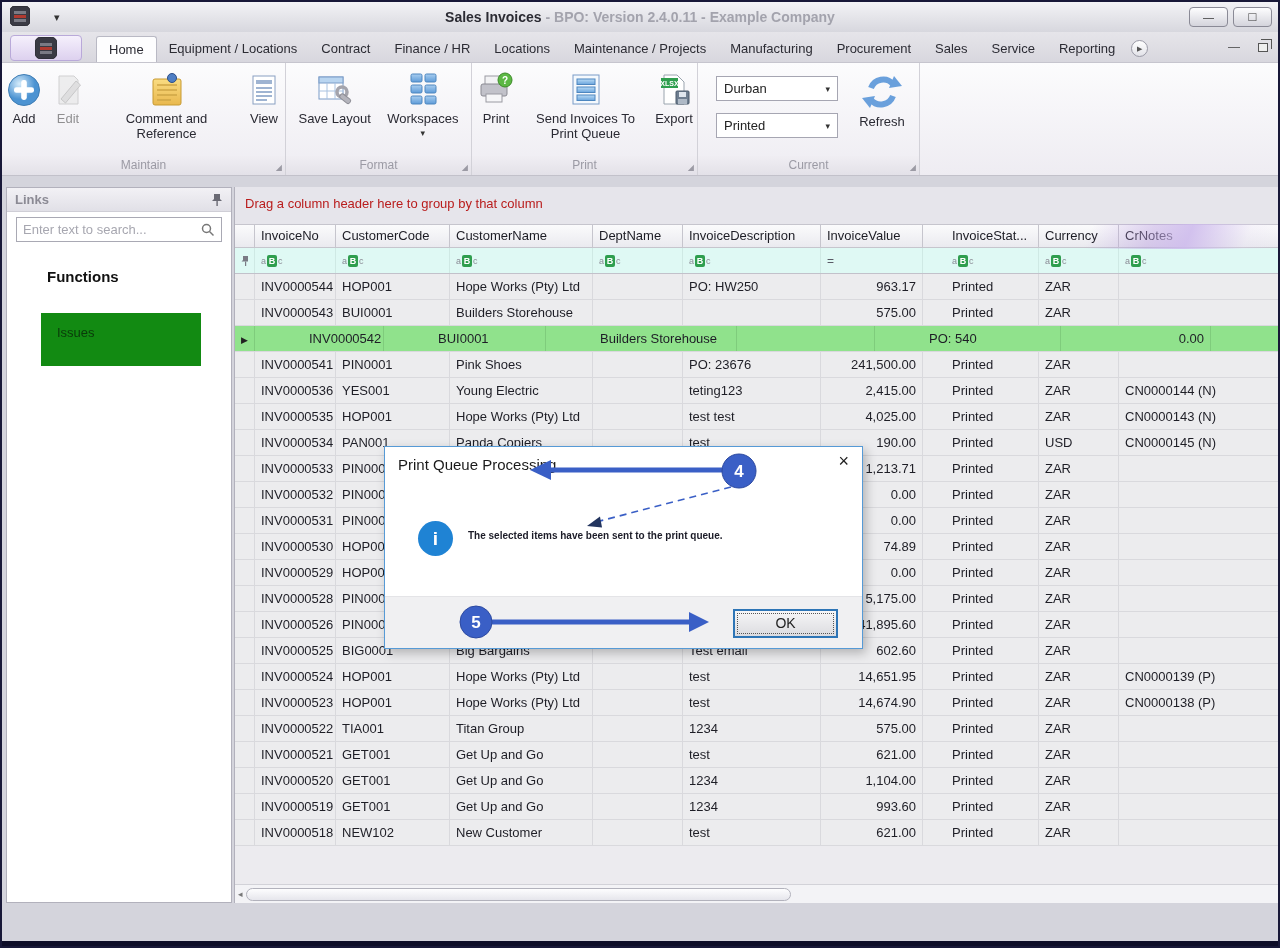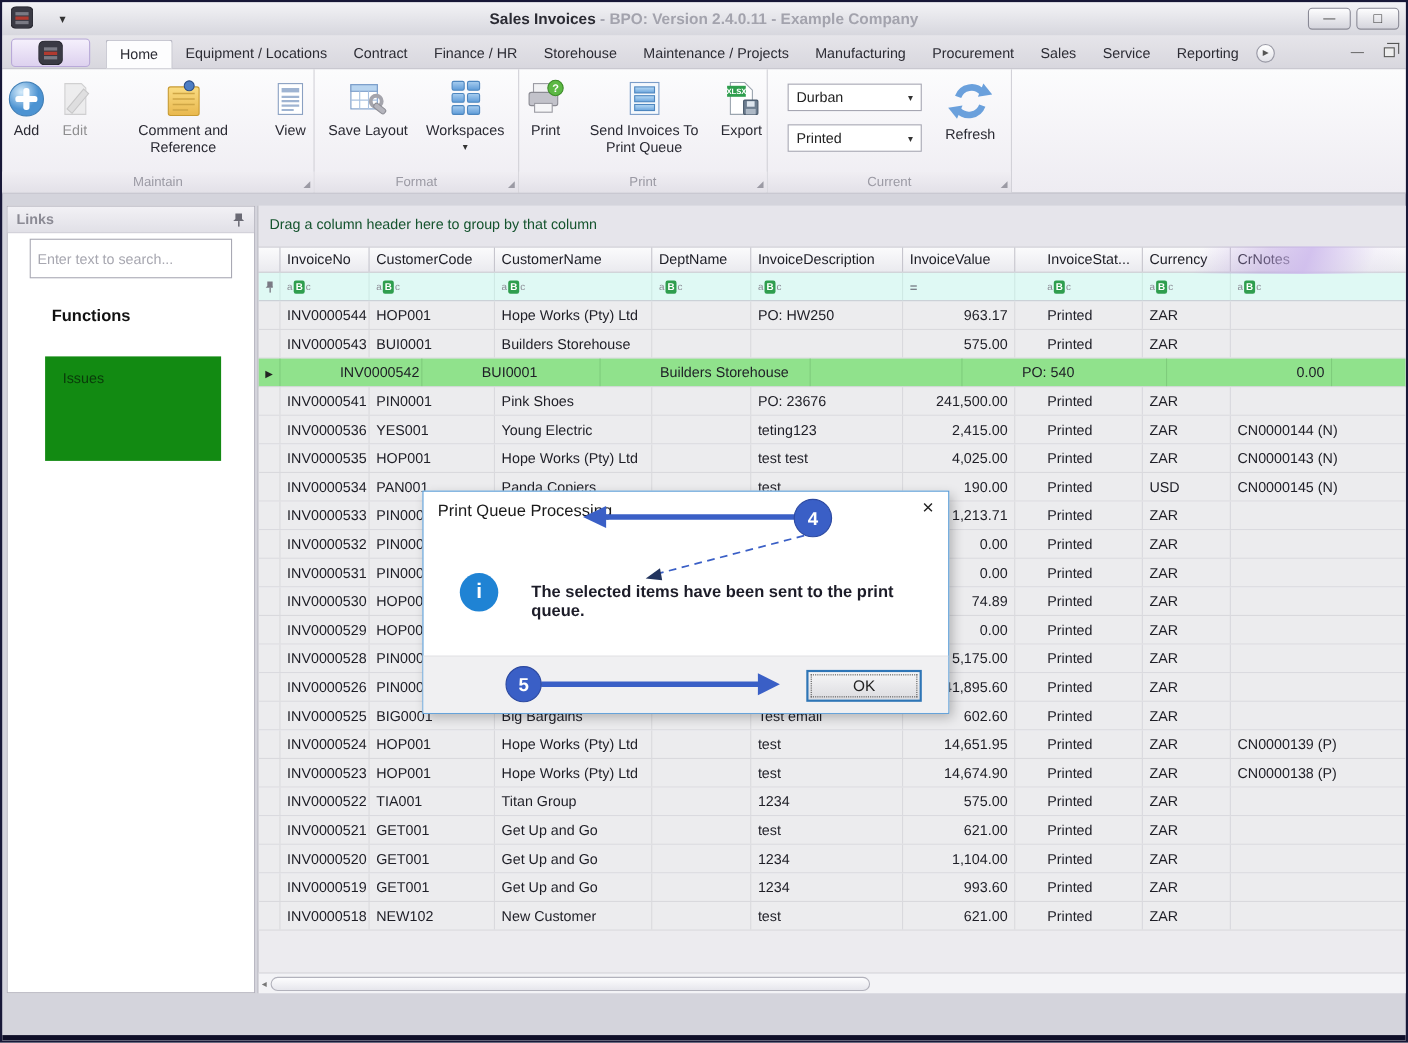--- a/index.html
+++ b/index.html
@@ -72,33 +72,33 @@
     flex-direction:column; align-items:center; }
   .refreshbtn .ic{ height:44px; display:flex; align-items:center; }
 
   
   .sidebar { position:absolute; left:4px; top:185px; width:226px; bottom:43px;
     background:#fff; border:1px solid #b2b1bc; }
   .side-head { height:24px; background:linear-gradient(#f2f1f5,#e1e0e7);
     border-bottom:1px solid #cfced6; display:flex; align-items:center; padding:0 8px;
     color:#8b8a94; font-weight:bold; }
   .side-head svg { margin-left:auto; }
-  .searchbox { margin:5px 20px; height:36px; border:1px solid #a9a9b4; background:#fff;
+  .searchbox { margin:5px 9px; height:25px; border:1px solid #a9a9b4; background:#fff;
     display:flex; align-items:center; padding:0 6px; }
   .searchbox input { border:none; outline:none; flex:1; font-family:"Liberation Sans",sans-serif;
     font-size:13px; color:#333; background:transparent; }
   .searchbox input::placeholder { color:#a7a7b0; }
   .func-head { margin:26px 0 0 40px; font-size:15px; font-weight:bold; color:#111; }
-  .issues { margin:28px 0 0 34px; width:160px; height:95px; background:#128a12;
+  .issues { margin:28px 0 0 34px; width:160px; height:53px; background:#128a12;
     color:#0a3a0a; padding:12px 0 0 16px; cursor:default; }
 
   
   .grid { position:absolute; left:232px; top:185px; right:0; bottom:43px;
     background:#ecebef; border-left:1px solid #b2b1bc; overflow:hidden; }
-  .groupbar { position:relative; height:37px; background:#e6e5eb; color:#14532d;
+  .groupbar { position:relative; height:37px; background:#e6e5eb; color:#b91c1c;
     line-height:34px; padding-left:10px; }
   .swoosh { position:absolute; right:0; top:0; width:270px; height:62px; pointer-events:none;
     background:linear-gradient(112deg, rgba(200,180,230,0) 34%, rgba(186,158,224,.45) 55%,
       rgba(204,184,236,.85) 68%, rgba(228,216,244,.2) 88%, rgba(228,216,244,0) 100%); }
   .ghead { display:flex; height:24px; background:linear-gradient(#fbfbfc,#eaeaef);
     border-top:1px solid #c6c5cd; border-bottom:1px solid #c6c5cd; }
   .hc { border-right:1px solid #c6c5cd; padding:0 6px; line-height:22px; color:#1c1c24;
     overflow:hidden; white-space:nowrap; }
   .gfilter { display:flex; height:26px; background:#dff9f4; border-bottom:1px solid #c2c1ca; }
   .fc { border-right:1px solid #cfe9e4; display:flex; align-items:center; padding:0 6px; }
@@ -130,21 +130,21 @@
 
   
   .dialog { position:absolute; left:362px; top:444px; width:479px; height:203px;
     background:#fff; border:1px solid #569ad6; box-shadow:3px 4px 10px rgba(0,0,0,.25); z-index:50;margin-left:20px; }
   .dlg-title { position:absolute; left:13px; top:9px; font-size:15px; color:#1a1a1a; }
   .dlg-close { position:absolute; right:13px; top:4px; font-size:18px; color:#222; cursor:default; }
   .i-close::before{ content:"×"; }
   .info-ic { position:absolute; left:33px; top:74px; width:35px; height:35px; border-radius:50%;
     background:#1f83d4; color:#fff; text-align:center; line-height:35px; font-size:19px;
     font-weight:bold; font-style:normal; }
-  .dlg-msg { position:absolute; left:98px; top:83px; width:380px; font-size:15px;
+  .dlg-msg { position:absolute; left:83px; top:83px; width:380px; font-size:10px;
     font-weight:600; color:#1c1c28; }
   .dlg-footer { position:absolute; left:0; right:0; bottom:0; height:52px; background:#f0f0f2;
     border-top:1px solid #e4e4e7; }
   .okbtn { position:absolute; left:348px; top:12px; width:105px; height:29px;
     background:linear-gradient(#f6f6f7,#dcdce0); border:2px solid #2e75b6;
     outline:1px dotted #555; outline-offset:-5px; font-size:14px; color:#222;
     text-align:center; line-height:25px; cursor:default; }
 
   
   .annot { position:absolute; left:0; top:0; width:1280px; height:948px; z-index:60;
@@ -190,21 +190,21 @@
           <rect x="5" y="6" width="12" height="3" fill="#7a7a84"></rect>
           <rect x="5" y="10" width="12" height="3" fill="#b03a30"></rect>
           <rect x="5" y="14" width="12" height="3" fill="#7a7a84"></rect>
         </svg>
     </div>
     <div class="tabs">
       <div class="tab sel">Home</div>
       <div class="tab">Equipment / Locations</div>
       <div class="tab">Contract</div>
       <div class="tab">Finance / HR</div>
-      <div class="tab">Storehouse</div>
+      <div class="tab">Locations</div>
       <div class="tab">Maintenance / Projects</div>
       <div class="tab">Manufacturing</div>
       <div class="tab">Procurement</div>
       <div class="tab">Sales</div>
       <div class="tab">Service</div>
       <div class="tab">Reporting</div>
       <div class="tab-overflow i-overflow"></div>
     </div>
   </div>
   <div class="ribbon-winbtns">

